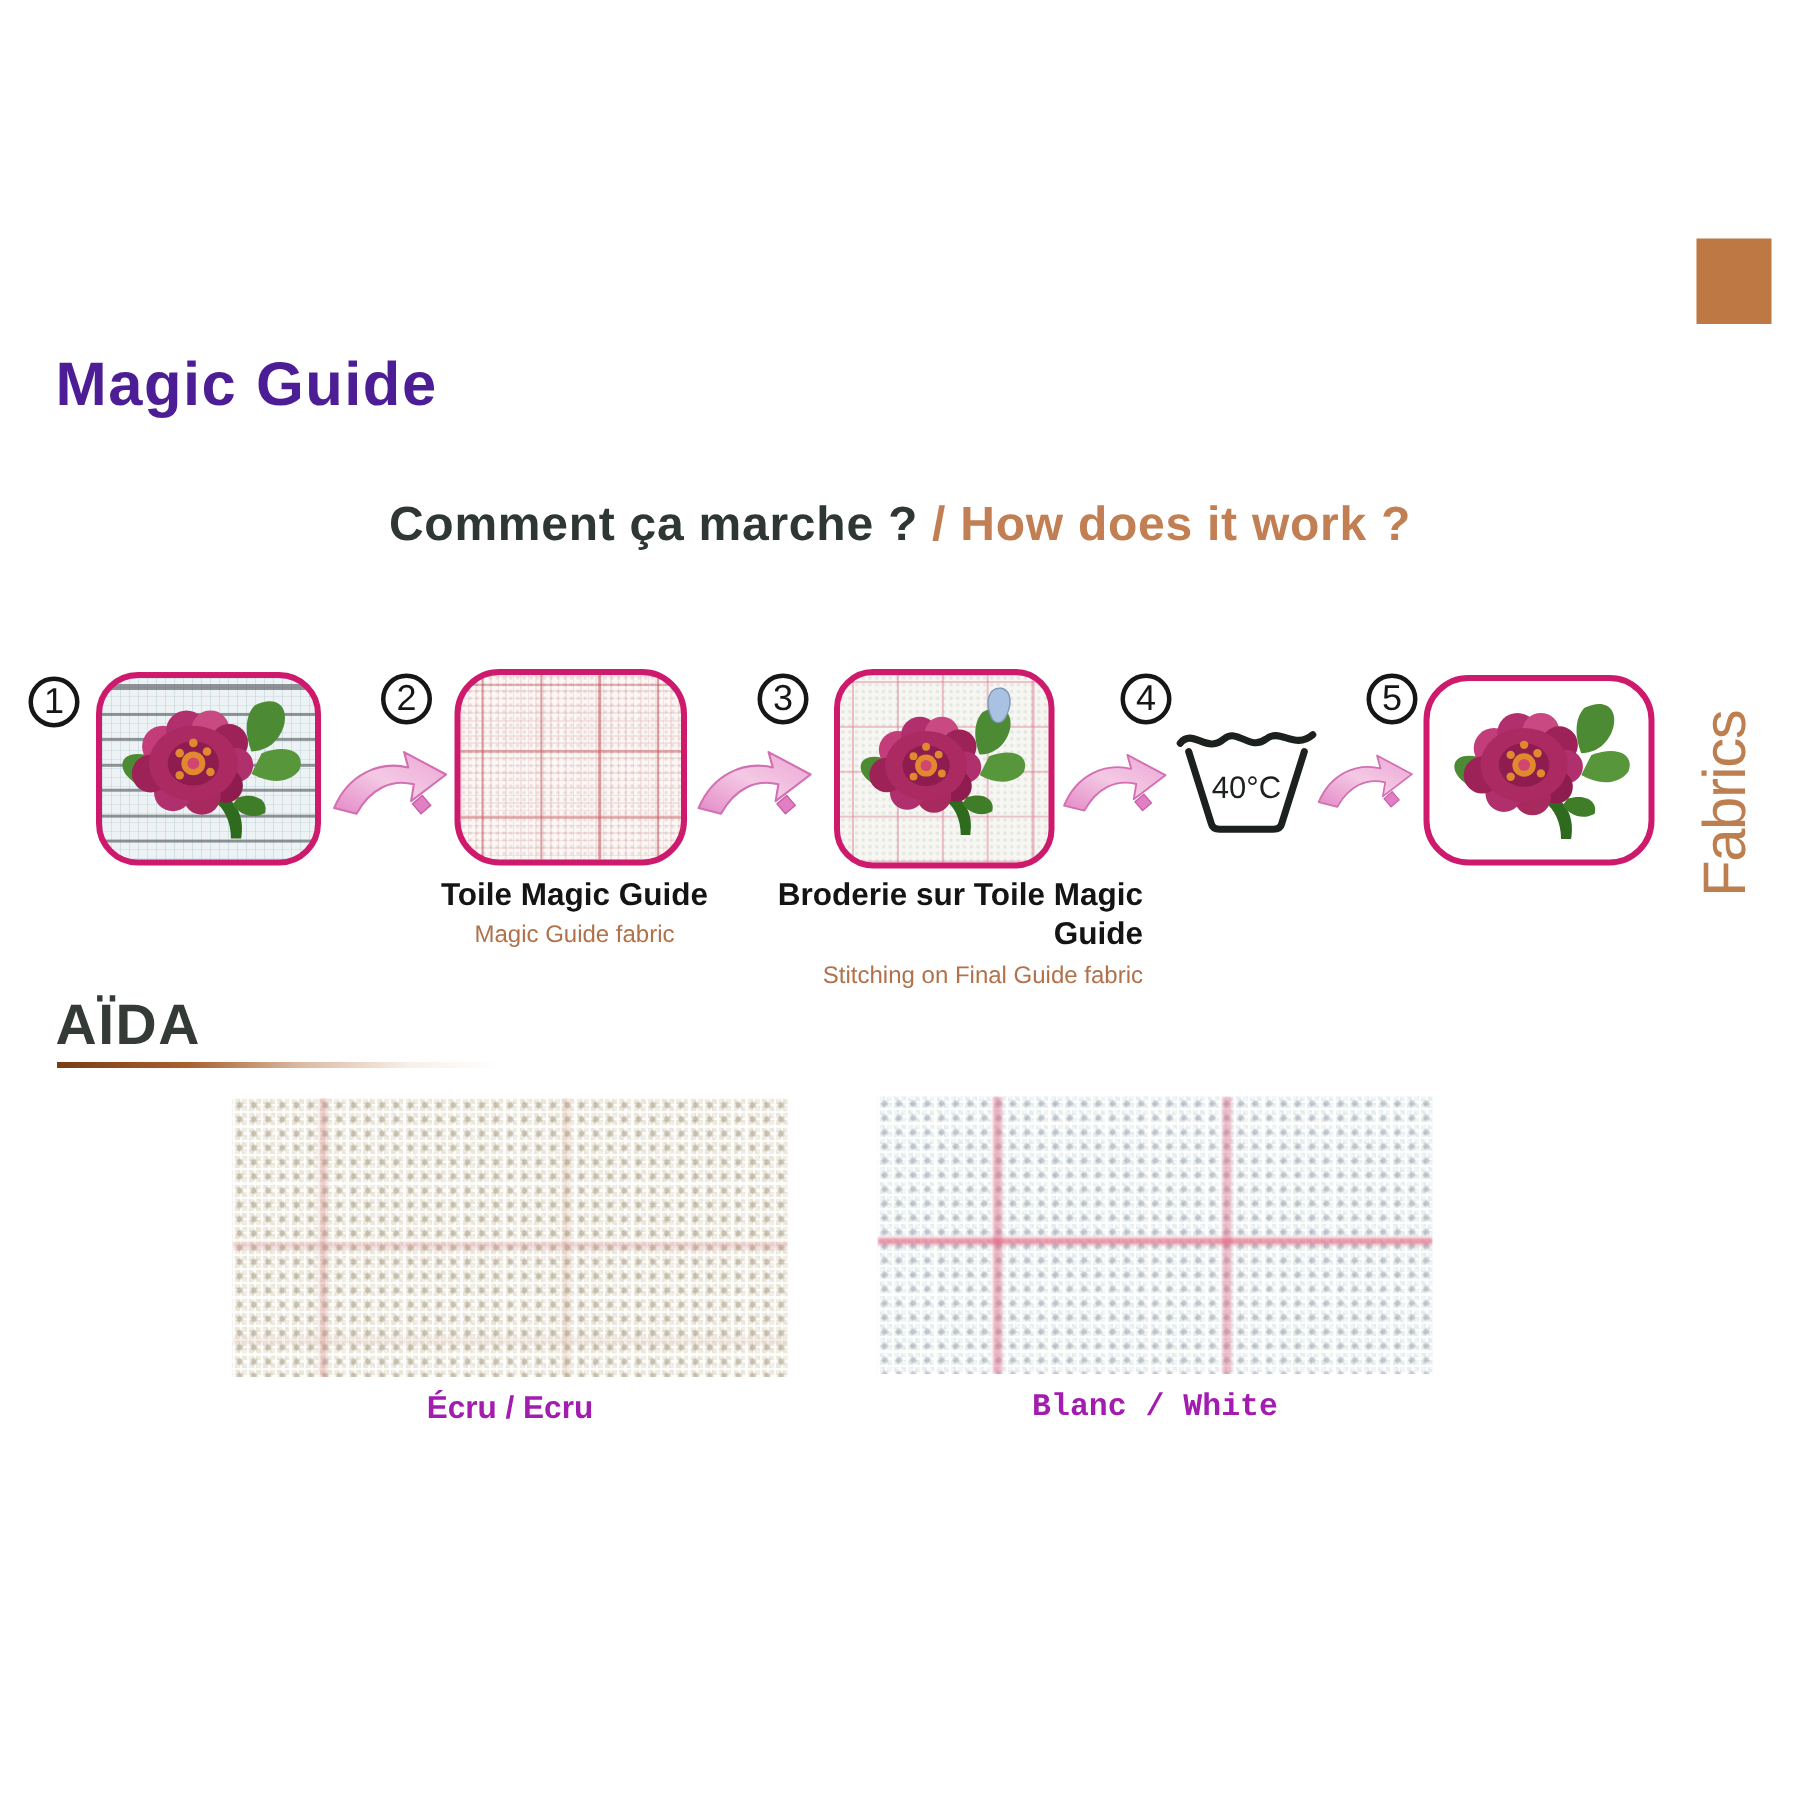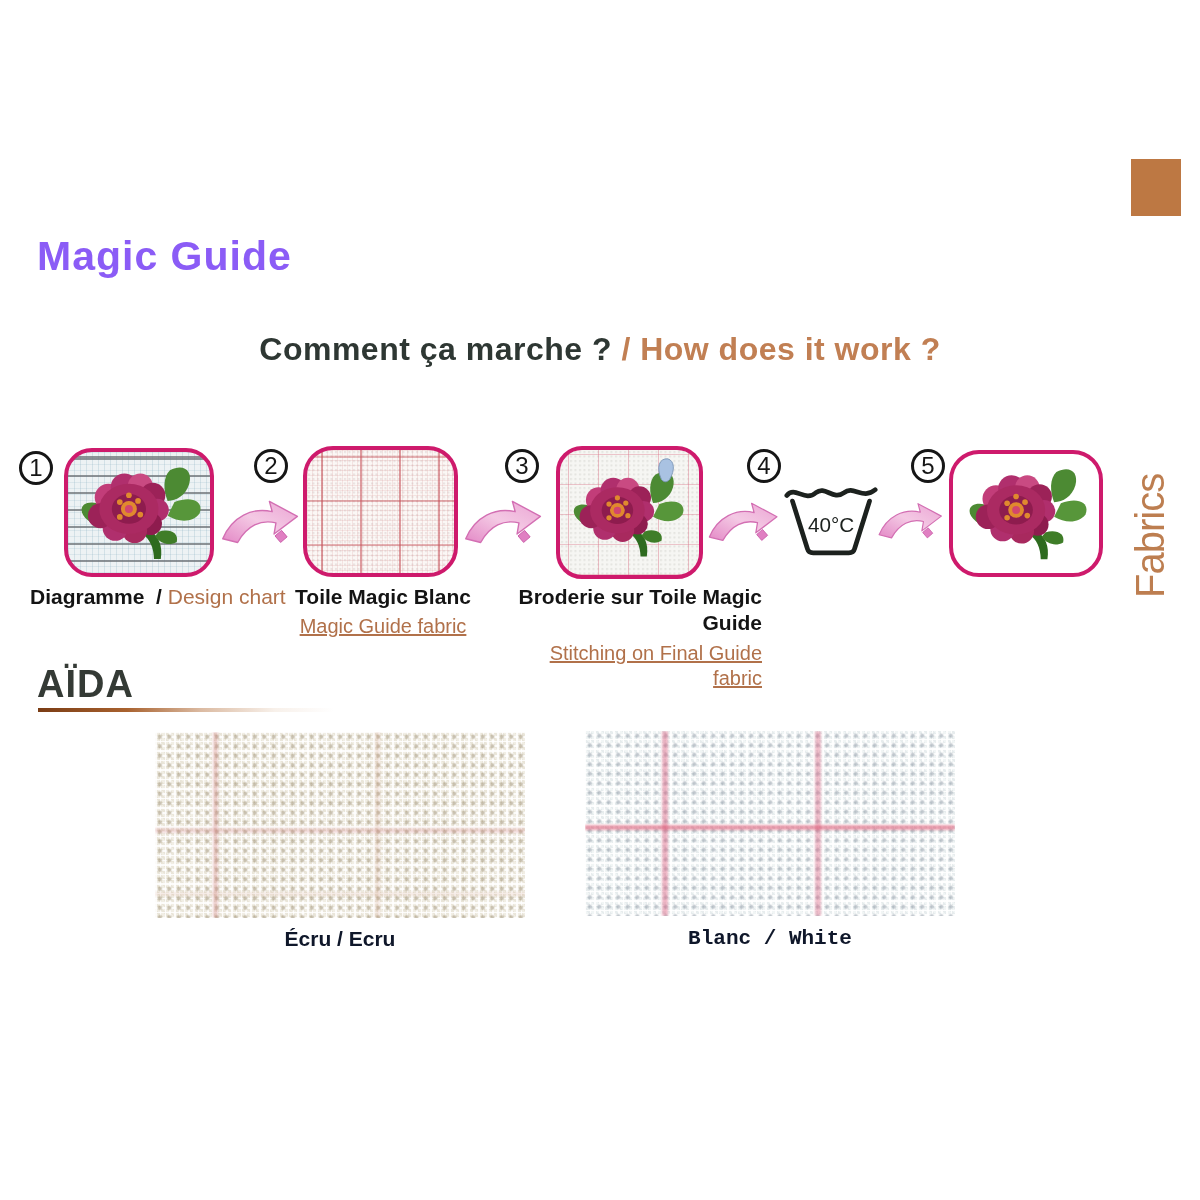--- a/index.html
+++ b/index.html
@@ -4,21 +4,21 @@
 <style>
   html,body{margin:0;padding:0;background:#ffffff;}
   .page{
     position:relative;width:1200px;height:1200px;background:#ffffff;overflow:hidden;
     font-family:"Liberation Sans",sans-serif;color:#141414;
   }
   
   .corner-square{position:absolute;left:1131px;top:159px;width:50px;height:57px;background:#bd7843;}
   .page-title{
     position:absolute;left:37px;top:233px;margin:0;
-    font-size:41px;font-weight:700;letter-spacing:1px;color:#8b5cf6;
+    font-size:41px;font-weight:700;letter-spacing:1px;color:#4c1d95;
   }
   .subtitle{
     position:absolute;left:0;top:331px;width:1200px;text-align:center;
     font-size:32px;font-weight:700;letter-spacing:0.5px;
   }
   .subtitle .fr{color:#2e3733;}
   .subtitle .sep,.subtitle .en{color:#c17f53;}
   
   .step-circle{
     position:absolute;width:34px;height:34px;border:3px solid #161616;border-radius:50%;
@@ -74,21 +74,21 @@
   
   .step-label{position:absolute;font-size:21px;line-height:1.25;}
   .step-label .fr{font-weight:700;color:#141414;}
   .step-label .sep-dark{font-weight:700;color:#141414;}
   .step-label .sep-tan{font-weight:700;color:#b1714a;}
   .step-label .en{font-weight:400;color:#b1714a;}
   .lbl1{left:30px;top:584px;}
   .lbl2{left:278px;top:584px;width:210px;text-align:center;}
   .lbl3{left:498px;top:584px;width:264px;text-align:right;}
   .lbl5{left:900px;top:586px;width:252px;text-align:center;}
-  .step-label .line-en{display:block;margin-top:4px;font-size:20px;text-decoration:underline;}
+  .step-label .line-en{display:block;margin-top:4px;font-size:16px;}
   
   .side-label{
     position:absolute;left:1128px;top:458px;height:140px;
     writing-mode:vertical-rl;transform:rotate(180deg);
     font-size:40px;font-weight:400;color:#bd7e50;letter-spacing:-1px;
   }
   
   .aida-heading{
     position:absolute;left:37px;top:663px;margin:0;
     font-size:38px;font-weight:700;letter-spacing:1px;color:#343a35;
@@ -122,21 +122,21 @@
   .gridline{position:absolute;filter:blur(1px);}
   .gl-v{top:0;bottom:0;} .gl-h{left:0;right:0;}
   .ecru-v1{left:58px;width:5px;background:rgba(212,138,138,0.38);}
   .ecru-v2{left:220px;width:5px;background:rgba(205,150,125,0.22);}
   .ecru-h1{top:96px;height:5px;background:rgba(212,138,138,0.30);}
   .ecru-h2{top:160px;height:4px;background:rgba(205,150,125,0.18);}
   .blanc-v1{left:77px;width:6px;background:rgba(224,110,140,0.50);}
   .blanc-v2{left:230px;width:6px;background:rgba(224,110,140,0.45);}
   .blanc-h1{top:94px;height:5px;background:rgba(218,80,110,0.55);}
   .swatch-label{
-    position:absolute;text-align:center;font-size:21px;font-weight:700;color:#0f172a;
+    position:absolute;text-align:center;font-size:21px;font-weight:700;color:#a21caf;
   }
   .sl-ecru{left:155px;top:927px;width:370px;}
   .sl-blanc{left:585px;top:927px;width:370px;font-family:Liberation Mono, monospace;}
 </style>
 </head>
 <body>
 
 <div class="page">
 
   <svg width="0" height="0" style="position:absolute" aria-hidden="true">
@@ -235,25 +235,22 @@
   <svg class="arrow a2" width="84" height="58">
       <use href="#swoosh"></use>
     </svg>
   <svg class="arrow a3" width="76" height="56">
       <use href="#swoosh"></use>
     </svg>
   <svg class="arrow a4" width="70" height="54">
       <use href="#swoosh"></use>
     </svg>
 
-  <div class="step-label lbl1">
-    <span class="fr">Diagramme</span>&nbsp;<span class="sep-dark"> / </span><span class="en">Design chart</span>
-  </div>
   <div class="step-label lbl2">
-    <span class="fr">Toile Magic Blanc</span>
+    <span class="fr">Toile Magic Guide</span>
     <span class="en line-en">Magic Guide fabric</span>
   </div>
   <div class="step-label lbl3">
     <span class="fr">Broderie sur Toile Magic Guide</span>
     <span class="en line-en">Stitching on Final Guide fabric</span>
   </div>
 
   <div class="side-label">Fabrics</div>
 
   <h2 class="aida-heading">AÏDA</h2>

